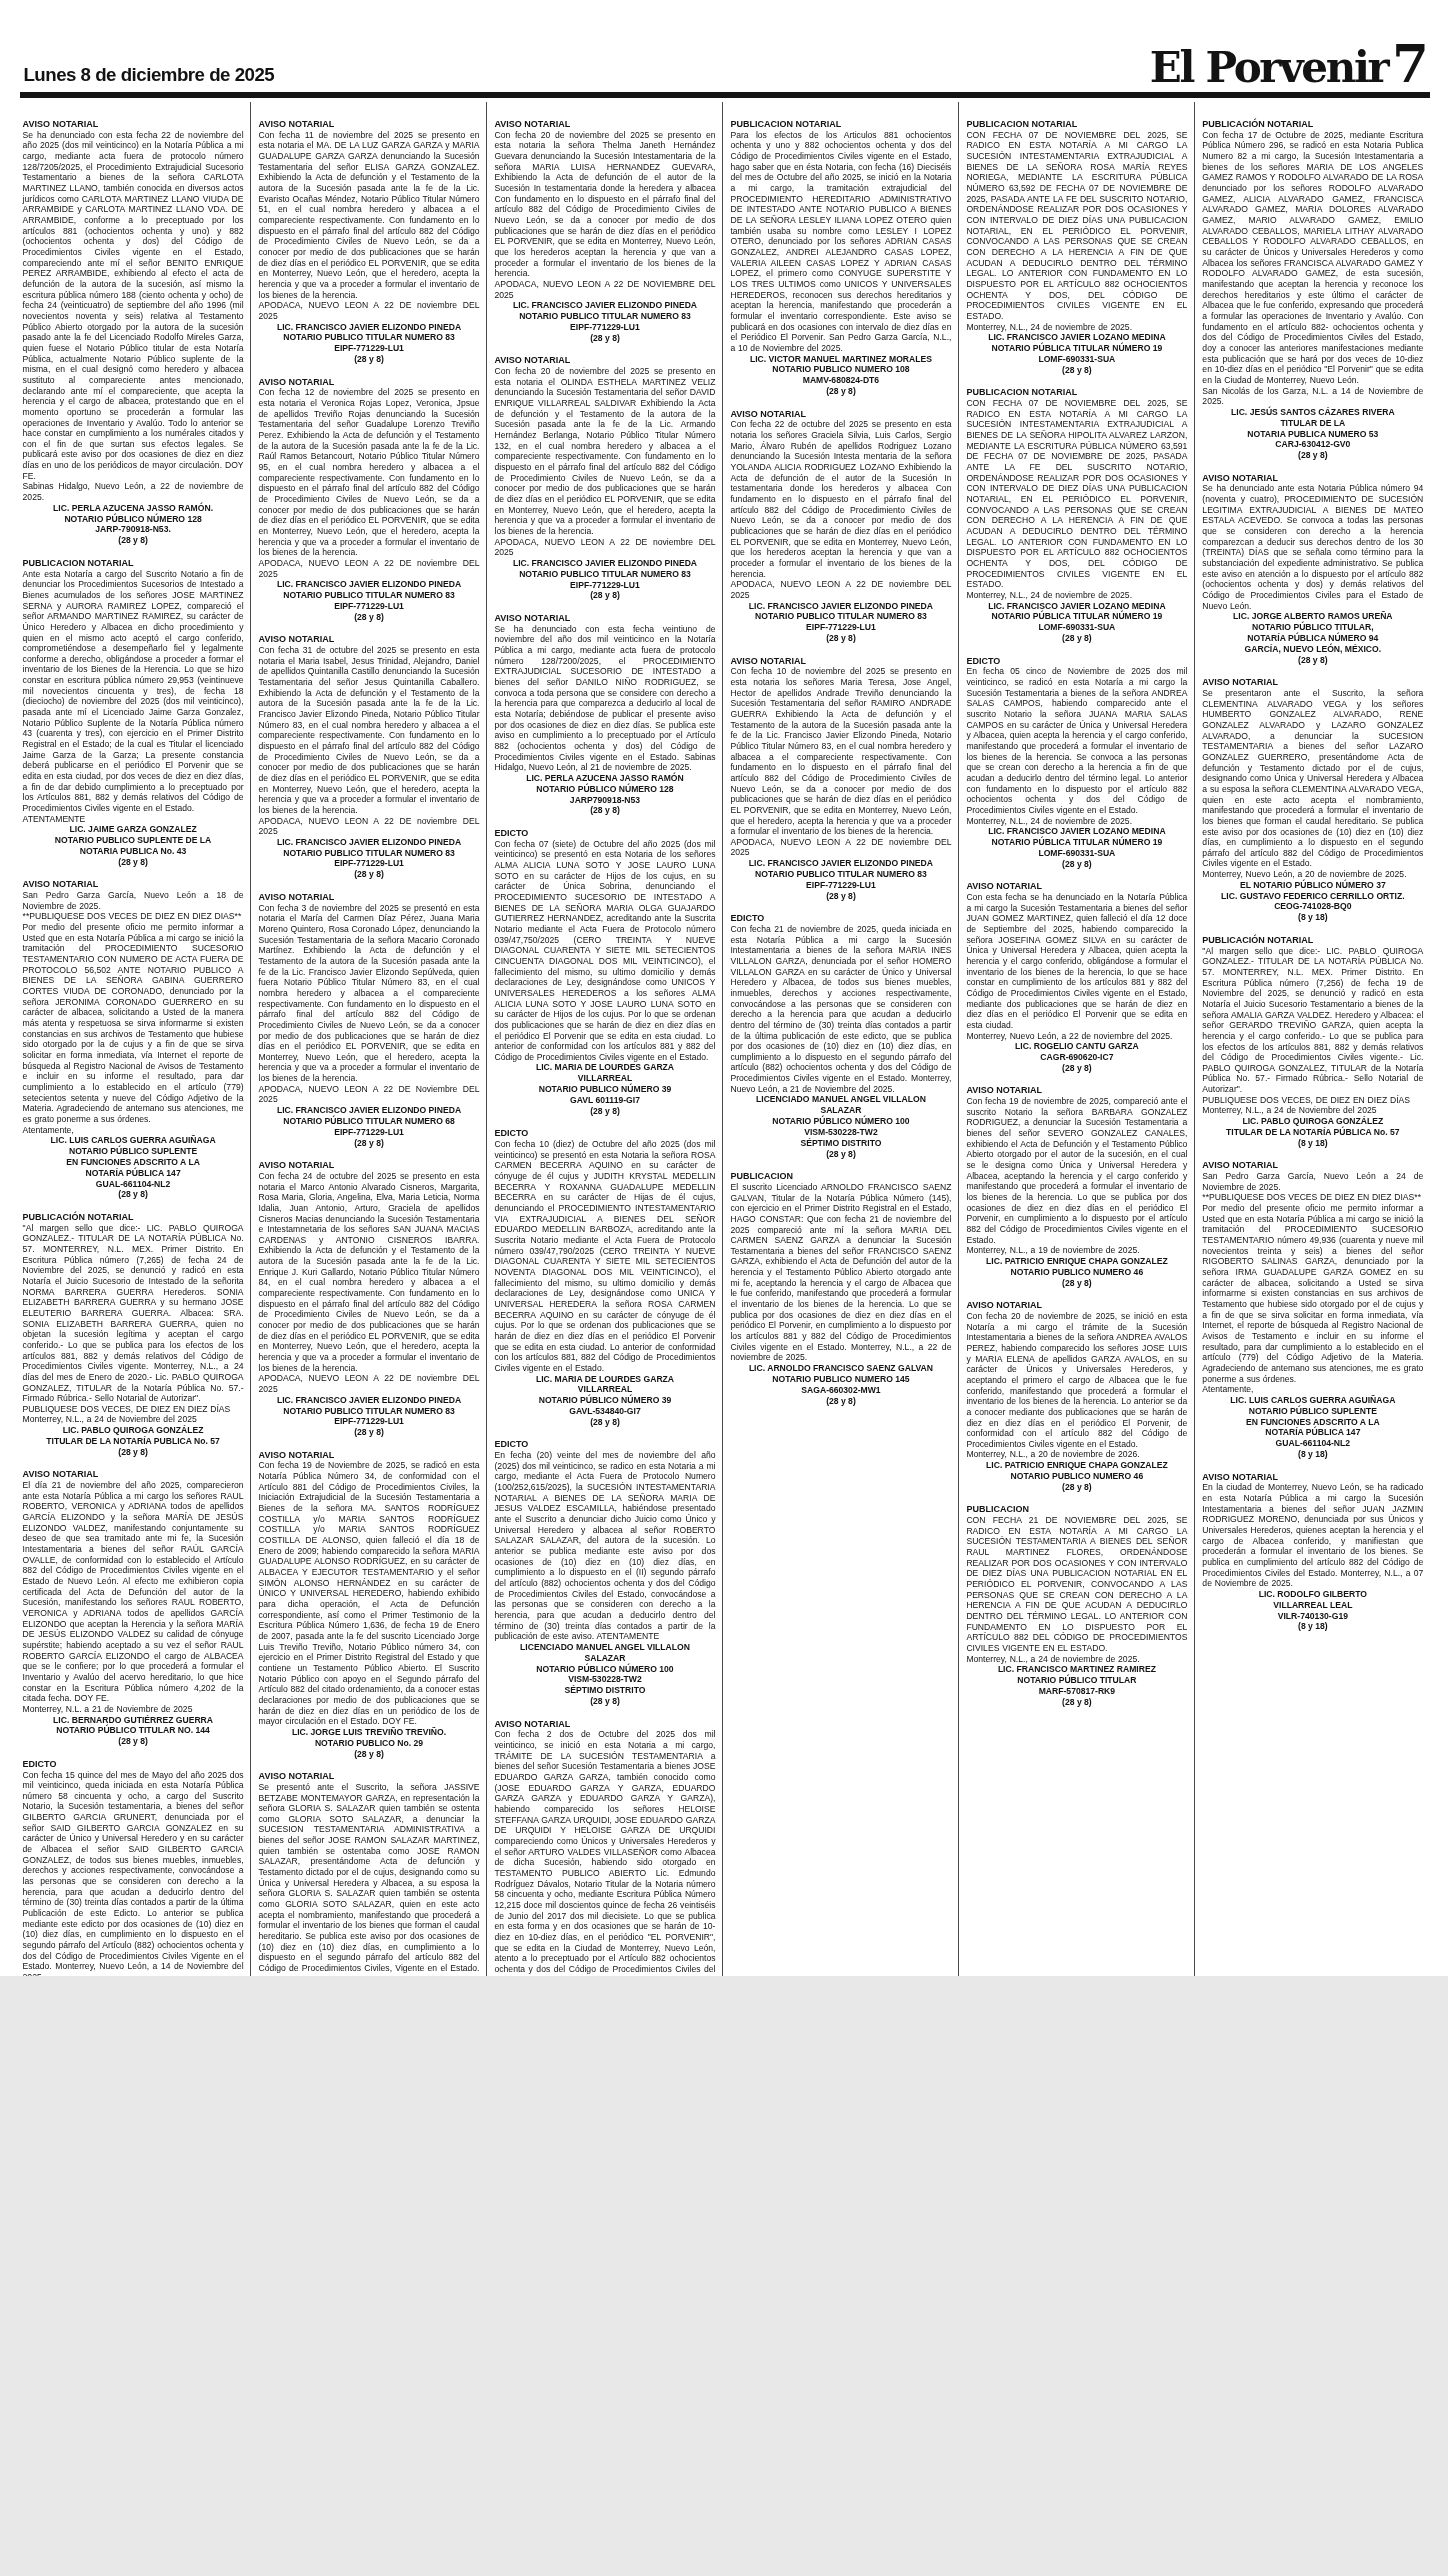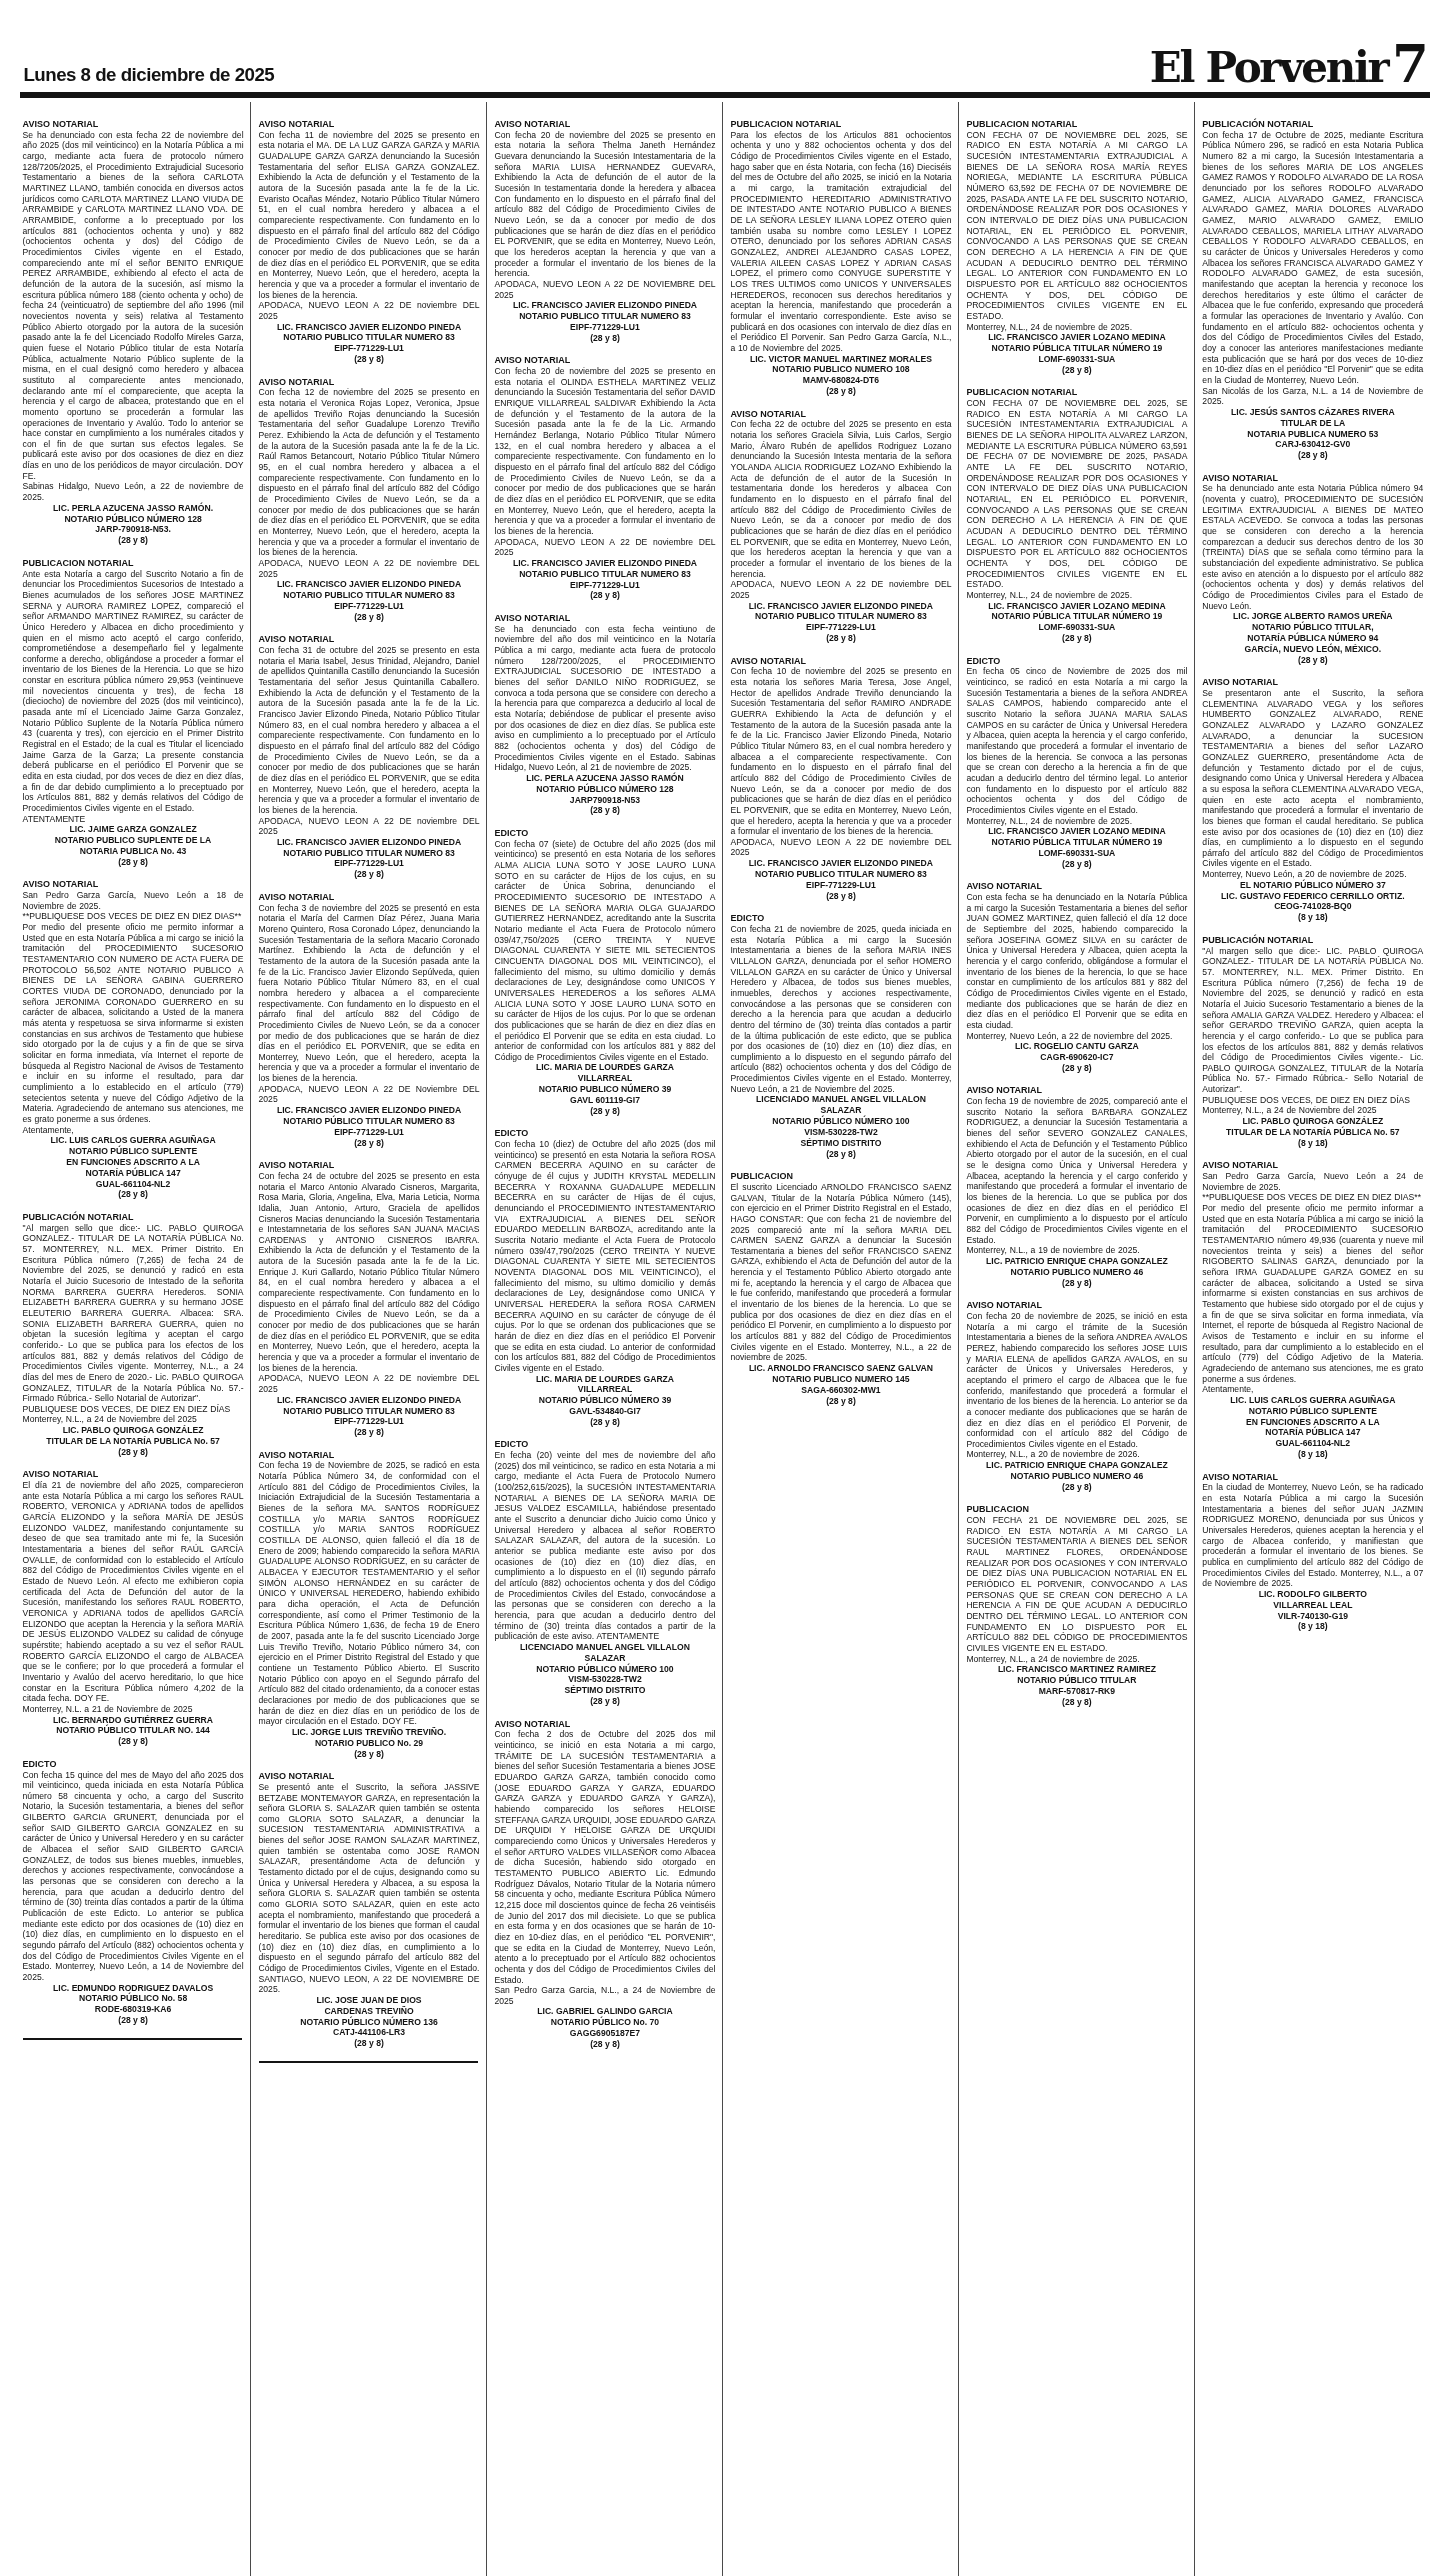--- a/index.html
+++ b/index.html
@@ -1,16 +1,16 @@
 <!DOCTYPE html>
 <html style="font-size:12.5px"><head>
 <meta charset="utf-8">
 <style>
   html,body{margin:0;padding:0;background:#e8e8e8;}
-  .page{position:relative;width:1449px;height:2576px;background:#ffffff;color:#131313;
+  .page{position:relative;width:1449px;height:1976px;background:#ffffff;color:#131313;
         font-family:"Liberation Sans",sans-serif;overflow:hidden;margin:0 auto;}
   .header{position:absolute;top:0;left:0;right:0;height:92px;background:#fff;}
   .date{position:absolute;left:23.4px;bottom:6.2px;font-size:18.7px;font-weight:bold;letter-spacing:-0.5px;}
   .masthead{position:absolute;right:20px;bottom:-1.6px;font-family:"DejaVu Serif",serif;font-weight:bold;white-space:nowrap;text-align:center;}
   .masthead .name{font-size:42px;letter-spacing:-2.3px;font-style:normal;}
   .masthead .num{font-size:53px;margin-left:4.7px;}
   .toprule{position:absolute;top:92px;left:19.5px;width:1410px;height:5.5px;background:#141414;}
   .columns{position:absolute;top:102px;left:19.5px;width:1410px;bottom:0;display:flex;align-items:stretch;}
   .col{flex:1 1 0;padding:17px 6.2px 0 7.8px;border-left:0.8px solid #4a4a4a;min-width:0;}
   .col:first-child{border-left:none;padding-left:3.1px;}
@@ -117,21 +117,21 @@
           <div class="sig">LIC. FRANCISCO JAVIER ELIZONDO PINEDA</div>
           <div class="sig">NOTARIO PUBLICO TITULAR NUMERO 83</div>
           <div class="sig">EIPF-771229-LU1</div>
           <div class="sig">(28 y 8)</div>
         </div>
         <div class="notice">
           <div class="ttl">AVISO NOTARIAL</div>
           <p>Con fecha 3 de noviembre del 2025 se presentó en esta notaria el María del Carmen Díaz Pérez, Juana Maria Moreno Quintero, Rosa Coronado López, denunciando la Sucesión Testamentaria de la señora Macario Coronado Martínez. Exhibiendo la Acta de defunción y el Testamento de la autora de la Sucesión pasada ante la fe de la Lic. Francisco Javier Elizondo Sepúlveda, quien fuera Notario Público Titular Número 83, en el cual nombra heredero y albacea a el compareciente respectivamente. Con fundamento en lo dispuesto en el párrafo final del artículo 882 del Código de Procedimiento Civiles de Nuevo León, se da a conocer por medio de dos publicaciones que se harán de diez días en el periódico EL PORVENIR, que se edita en Monterrey, Nuevo León, que el heredero, acepta la herencia y que va a proceder a formular el inventario de los bienes de la herencia.</p>
           <p>APODACA, NUEVO LEON A 22 DE Noviembre DEL 2025</p>
           <div class="sig">LIC. FRANCISCO JAVIER ELIZONDO PINEDA</div>
-          <div class="sig">NOTARIO PÚBLICO TITULAR NUMERO 83</div>
+          <div class="sig">NOTARIO PÚBLICO TITULAR NUMERO 68</div>
           <div class="sig">EIPF-771229-LU1</div>
           <div class="sig">(28 y 8)</div>
         </div>
         <div class="notice">
           <div class="ttl">AVISO NOTARIAL</div>
           <p>Con fecha 24 de octubre del 2025 se presento en esta notaria el Marco Antonio Alvarado Cisneros, Margarita, Rosa Maria, Gloria, Angelina, Elva, Maria Leticia, Norma Idalia, Juan Antonio, Arturo, Graciela de apellidos Cisneros Macias denunciando la Sucesión Testamentaria e Intestamnetaria de los señores SAN JUANA MACIAS CARDENAS y ANTONIO CISNEROS IBARRA. Exhibiendo la Acta de defunción y el Testamento de la autora de la Sucesión pasada ante la fe de la Lic. Enrique J. Kuri Gallardo, Notario Público Titular Número 84, en el cual nombra heredero y albacea a el compareciente respectivamente. Con fundamento en lo dispuesto en el párrafo final del artículo 882 del Código de Procedimiento Civiles de Nuevo León, se da a conocer por medio de dos publicaciones que se harán de diez días en el periódico EL PORVENIR, que se edita en Monterrey, Nuevo León, que el heredero, acepta la herencia y que va a proceder a formular el inventario de los bienes de la herencia.</p>
           <p>APODACA, NUEVO LEON A 22 DE noviembre DEL 2025</p>
           <div class="sig">LIC. FRANCISCO JAVIER ELIZONDO PINEDA</div>
           <div class="sig">NOTARIO PUBLICO TITULAR NUMERO 83</div>
           <div class="sig">EIPF-771229-LU1</div>

